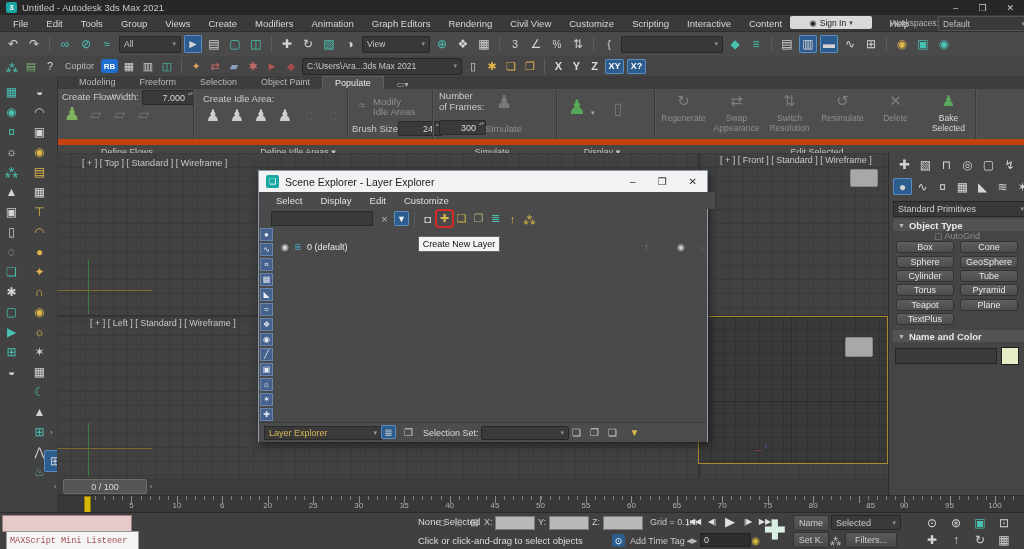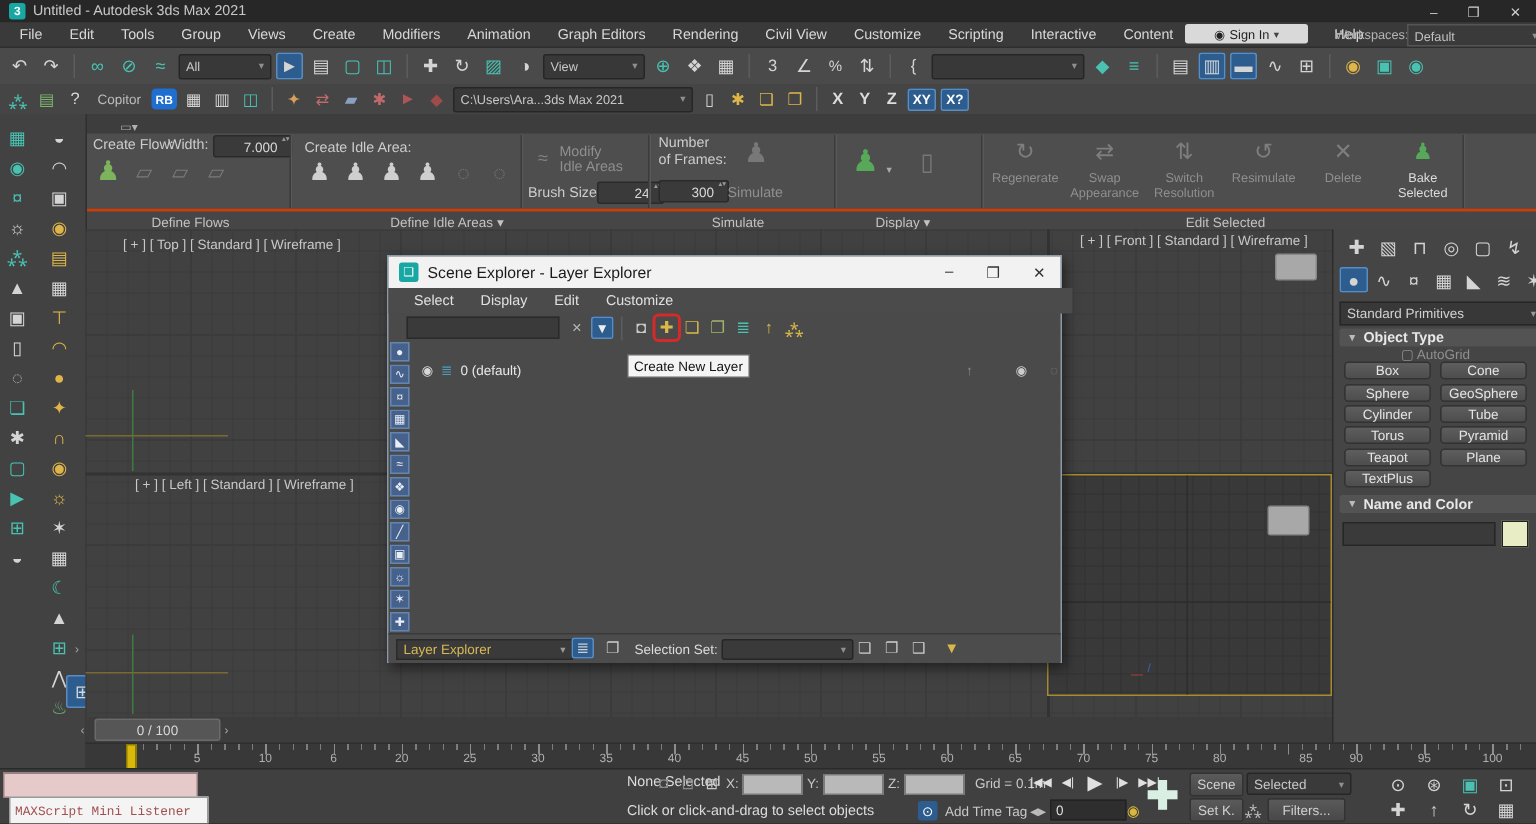--- a/index.html
+++ b/index.html
@@ -46,21 +46,21 @@
   .badge{font-size:8px;font-weight:bold;color:#fff;background:#1f6fd0;border-radius:3px;width:17px;height:14px;
          display:inline-flex;align-items:center;justify-content:center;flex:none;}
 
   
   .ribbon{position:absolute;left:57px;top:76px;width:967px;height:77px;}
   .rtabs{position:absolute;left:0;top:0;width:967px;height:13px;background:#3d3d3d;display:flex;align-items:flex-end;padding-left:10px;}
   .rtab{padding:1px 12px;font-size:9px;color:#b8b8b8;}
   .rtab.active{background:#4e4e4e;color:#e8e8e8;border:1px solid #5e5e5e;border-bottom:none;}
   .panelopt{margin-left:8px;font-size:8px;color:#b0b0b0;}
   .rbody{position:absolute;left:0;top:13px;width:967px;height:50px;background:#4e4e4e;}
-  .rlabels{position:absolute;left:0;top:63px;width:967px;height:14px;background:#464646;border-top:2px solid #c2410c;border-bottom:1px solid #353535;}
+  .rlabels{position:absolute;left:0;top:63px;width:967px;height:14px;background:#464646;border-top:6px solid #c2410c;border-bottom:1px solid #353535;}
   .rglabel{position:absolute;top:2px;font-size:9px;color:#c2c2c2;text-align:center;}
   .rdiv{position:absolute;top:1px;width:1px;height:62px;background:#3b3b3b;border-right:1px solid #585858;}
   .rtext{position:absolute;font-size:9.5px;color:#cccccc;}
   .rtext.dim{color:#8f8f8f;}
   .spin{position:absolute;height:13px;background:#3a3a3a;border:1px solid #2a2a2a;border-radius:2px;color:#d8d8d8;
         font-size:9px;display:flex;align-items:center;justify-content:flex-end;padding-right:9px;}
   .spin .ud{position:absolute;right:1px;top:0;font-size:5px;line-height:5px;color:#999;display:flex;flex-direction:column;}
   .ricons{position:absolute;display:flex;gap:6px;align-items:center;}
   .rbtn{width:53px;text-align:center;flex:none;}
   .rbtn .ric{display:block;font-size:15px;color:#7e7e7e;height:22px;}
@@ -302,20 +302,27 @@
       <span class="sep"></span>
       <span class="letter">X</span>
       <span class="letter">Y</span>
       <span class="letter">Z</span>
       <span class="bluechip">XY</span>
       <span class="bluechip">X?</span>
     </div>
 
   <div class="ribbon">
     <div class="rtabs">
+      <span class="rtablist" style="display:flex">
+          <span class="rtab">Modeling</span>
+          <span class="rtab">Freeform</span>
+          <span class="rtab">Selection</span>
+          <span class="rtab">Object Paint</span>
+          <span class="rtab active">Populate</span>
+        </span>
       <span class="panelopt icn" style="width:22px;height:10px">▭▾</span>
     </div>
     <div class="rbody">
 
       <span class="rtext" style="left:5px;top:2px">Create Flow:</span>
       <span class="rtext" style="left:55px;top:2px">Width:</span>
       <div class="spin" style="left:85px;top:1px;width:42px">
         <span>7.000</span>
           <span class="ud">▴▾</span>
       </div>
@@ -578,21 +585,21 @@
         <span class="icn">|◀◀</span>
         <span class="icn">◀|</span>
         <span class="icn" style="font-size: 13px;">▶</span>
         <span class="icn">|▶</span>
         <span class="icn">▶▶|</span>
       </div>
     <span class="sicnbox" style="left:686px;top:22px;width:12px;height:12px;font-size:7px;color:#bbb">◀▶</span>
     <div class="framefield">0</div>
     <span class="sicnbox" style="left:749px;top:21px;width:13px;height:13px;color:#d8b83a">◉</span>
     <span class="bigplus">✚</span>
-    <span class="sbtn" style="left:793px;top:2px;width:34px;height:14px">Scene</span>
+    <span class="sbtn" style="left:793px;top:2px;width:34px;height:14px">Name</span>
     <div class="sdrop" style="left:831px;top:2px;width:60px;height:13px">
       <span>Selected</span>
         <span class="arr">▾</span>
     </div>
     <span class="sbtn" style="left:793px;top:19px;width:34px;height:14px">Set K.</span>
     <span class="sicnbox" style="left:829px;top:20px;width:13px;height:13px;color:#bbb">⁂</span>
     <span class="sbtn" style="left:845px;top:19px;width:50px;height:14px">Filters...</span>
     <div class="navgrid">
         <span class="icn">⊙</span>
         <span class="icn">⊛</span>

